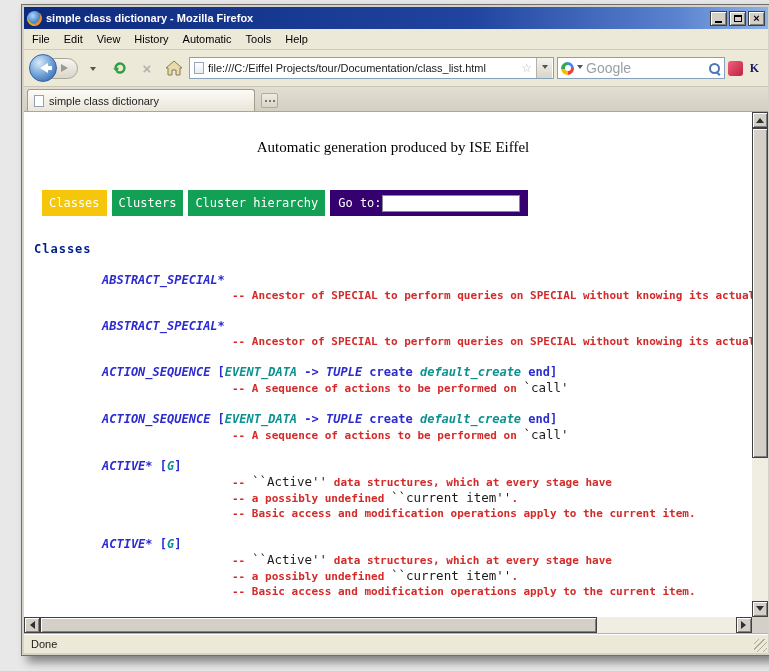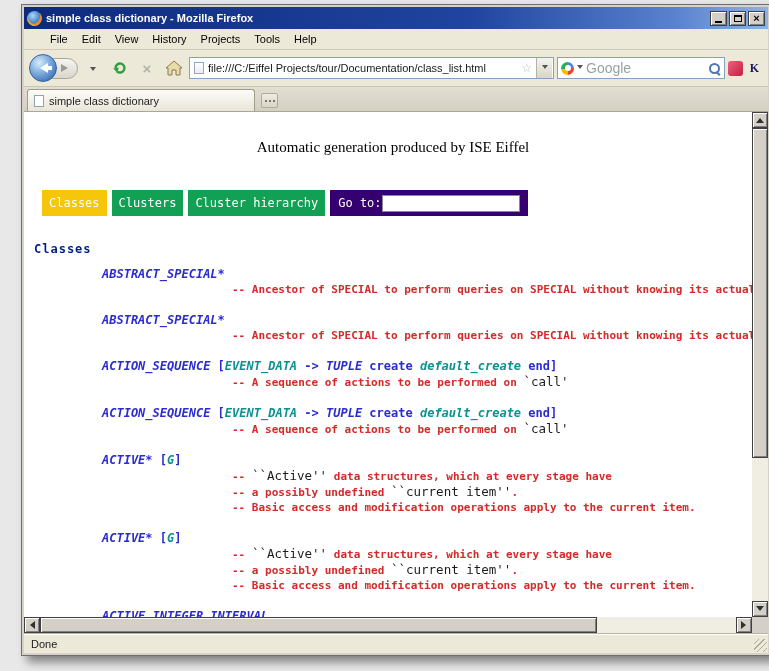--- a/index.html
+++ b/index.html
@@ -26,21 +26,21 @@
   .title-buttons { display:flex; gap:2px; }
   .tbtn { width:17px; height:15px; background:#d4d0c8; border:1px solid #404040;
           box-shadow:inset 1px 1px 0 #fff, inset -1px -1px 0 #808080;
           display:flex; align-items:center; justify-content:center; }
   .glyph-min { width:7px; height:2px; background:#000; margin-top:7px; }
   .glyph-max { width:8px; height:7px; border:1px solid #000; border-top-width:2px; }
   .glyph-close { font:bold 11px "Liberation Sans",sans-serif; line-height:11px; color:#000; }
 
   
   .menubar { flex:0 0 21px; background:#ece9d8; border-bottom:1px solid #cfcabb;
-             display:flex; align-items:center; padding:0 19px; font-size:11px; color:#000; }
+             display:flex; align-items:center; padding:0 1px; font-size:11px; color:#000; }
   .menu-item { padding:2px 7px; }
 
   
   .toolbar { flex:0 0 37px; background:#ece9d8; border-bottom:1px solid #c9c4b4;
              display:flex; align-items:center; padding:0 5px; gap:3px; }
   .nav-back { width:28px; height:28px; border-radius:50%; flex:0 0 auto; z-index:2;
               background:radial-gradient(circle at 35% 30%, #d8ecfc 0%, #79a9dc 45%, #3a6cb4 85%);
               border:1px solid #38639e; display:flex; align-items:center; justify-content:center; }
   .arrow-left { width:0; height:0; border:5px solid transparent; border-right:8px solid #fff; }
   .arrow-tail { width:4px; height:4px; background:#fff; }
@@ -128,21 +128,21 @@
                  text-align:center; }
   .eiffel-nav { margin:34px 0 0 8px; display:flex; align-items:stretch; gap:5px;
                 font-size:12px; }
   .btn-gold  { background:var(--c-gold);  color:#fff; padding:6px 7px; display:flex; align-items:center; }
   .btn-green { background:var(--c-green); color:#fff; padding:6px 7px; display:flex; align-items:center; }
   .goto-box  { background:var(--c-goto);  color:#fff; padding:0 8px; display:flex; align-items:center; }
   .goto-input { width:138px; height:17px; border:1px solid #8a8a8a; background:#fff;
                 font:11px "DejaVu Sans Mono", monospace; padding:0 2px; }
 
   .section-title { margin-top:26px; font-weight:bold; font-size:12px; color:#001f8c; letter-spacing:1px; }
-  .class-list { margin-top:11px; }
+  .class-list { margin-top:17px; }
   .entry { margin:0 0 16px 68px; }
   .sig { font-size:12px; line-height:15px; white-space:nowrap; }
   .comments { margin-left:130px; }
   .cline { font-size:11px; line-height:15px; white-space:nowrap; }
   .seg-cls { color:var(--c-class); font-style:italic; font-weight:bold; }
   .seg-gen { color:var(--c-gen); font-style:italic; font-weight:bold; }
   .seg-kw  { color:var(--c-class); font-weight:bold; }
   .seg-brk { color:var(--c-class); font-weight:bold; }
   .seg-cmt { color:var(--c-cmt); font-weight:bold; }
   .seg-code { color:var(--c-code); font-size:12.5px; font-weight:normal; }
@@ -167,21 +167,21 @@
             <span class="glyph-close">×</span>
           </span>
       </span>
     </div>
 
     <div class="menubar">
         <span class="menu-item">File</span>
         <span class="menu-item">Edit</span>
         <span class="menu-item">View</span>
         <span class="menu-item">History</span>
-        <span class="menu-item">Projects</span>
+        <span class="menu-item">Automatic</span>
         <span class="menu-item">Tools</span>
         <span class="menu-item">Help</span>
       </div>
 
     <div class="toolbar">
       <span class="nav-back">
           <span class="arrow-left"></span>
           <span class="arrow-tail"></span>
         </span>
       <span class="nav-fwd">

